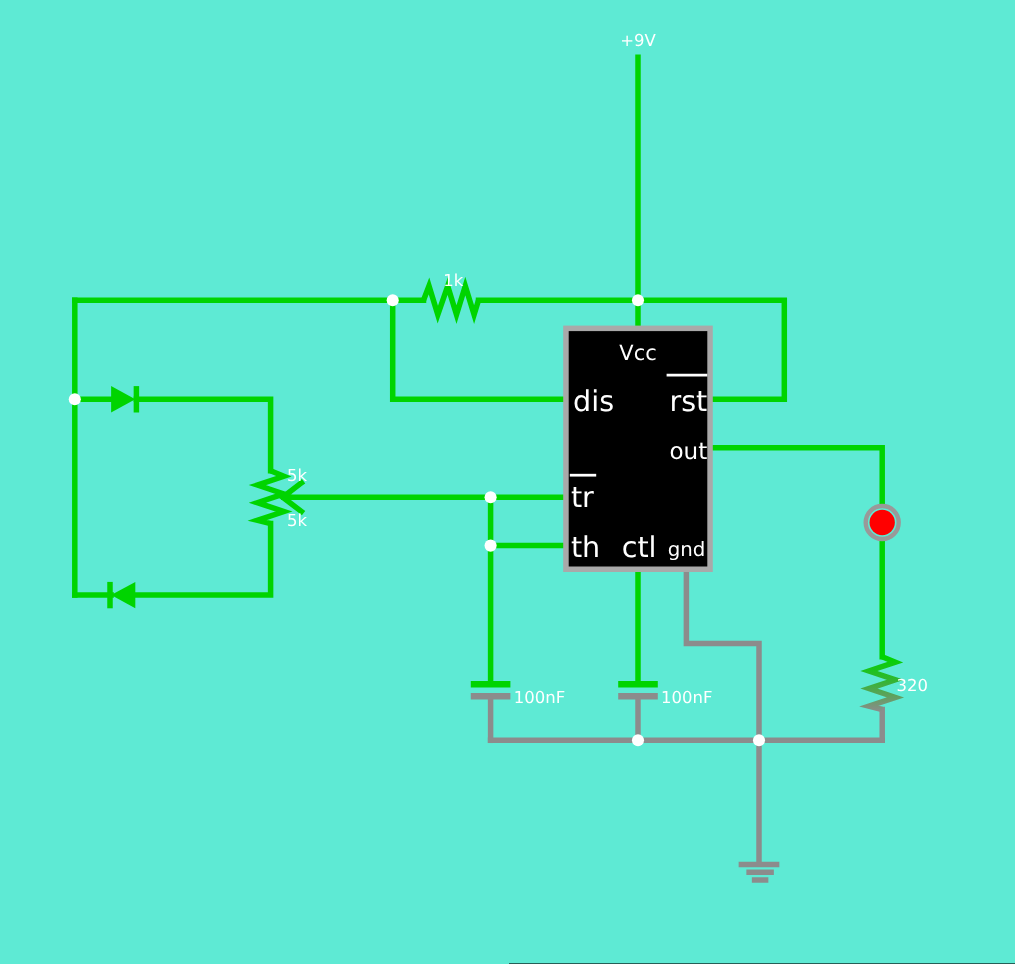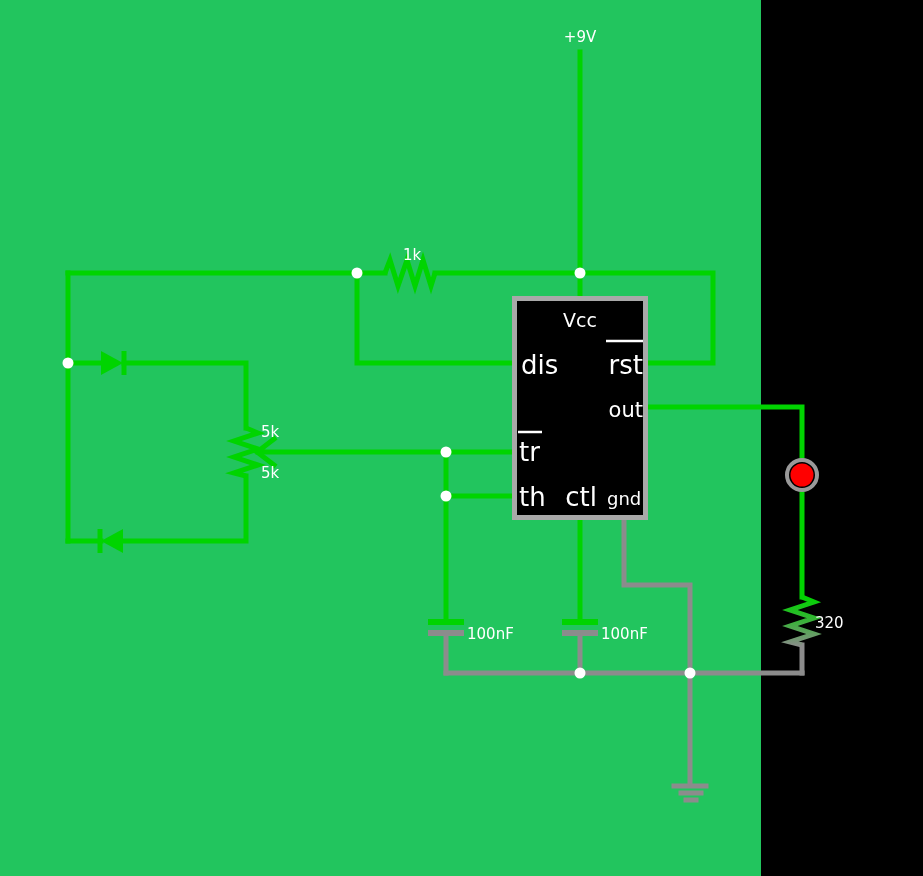--- a/index.html
+++ b/index.html
@@ -1,16 +1,16 @@
 <!DOCTYPE html>
 <html><head>
 <meta charset="utf-8">
 <style>
   html,body{margin:0;padding:0;background:#000;width:923px;height:876px;overflow:hidden;}
-  #stage{position:relative;width:761px;height:876px;background:#22c55e;}
+  #stage{position:relative;width:923px;height:876px;background:#5eead4;}
   svg{display:block;}
   .wire-hi{stroke:#00d400;stroke-width:5;fill:none;stroke-linecap:square;}
   .wire-gnd{stroke:#8c8c8c;stroke-width:5;fill:none;stroke-linecap:square;}
   .zigzag{stroke:#00d400;stroke-width:5;fill:none;stroke-linejoin:miter;}
   .diode-body{fill:#00d400;stroke:none;}
   .diode-bar{stroke:#00d400;stroke-width:5;}
   .plate-hi{stroke:#00d400;stroke-width:6;}
   .plate-gnd{stroke:#8c8c8c;stroke-width:6;}
   .chip-body{fill:#000;stroke:#a9a9a9;stroke-width:5;}
   .junction{fill:#ffffff;stroke:none;}

